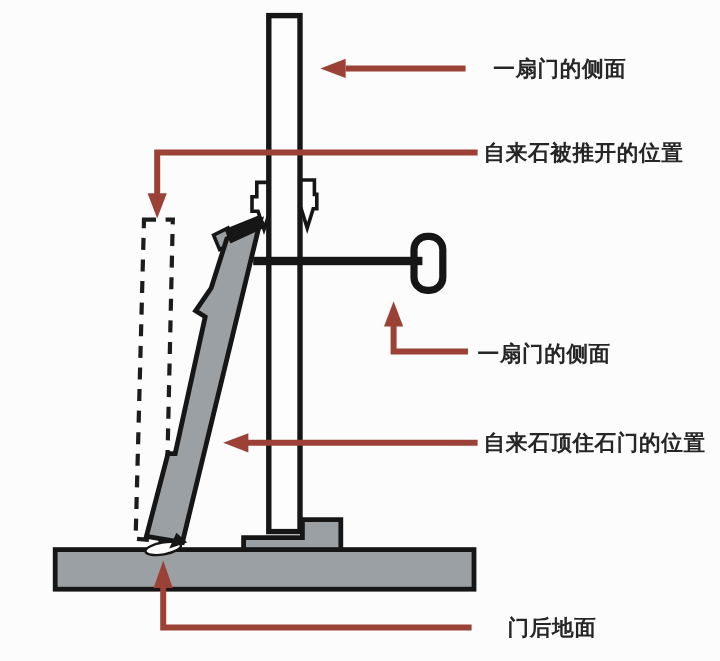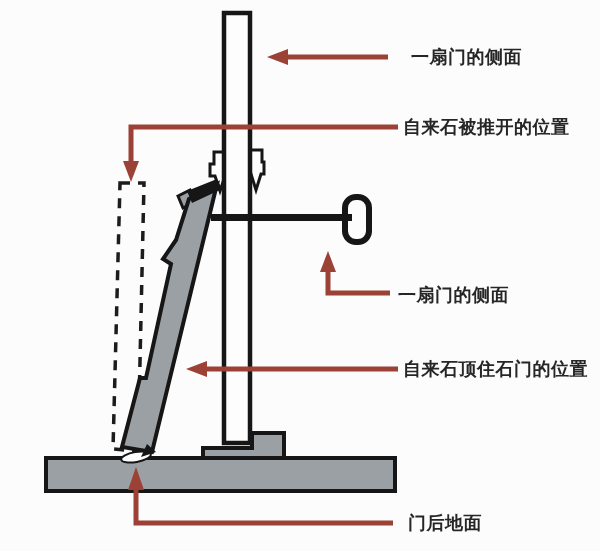--- a/index.html
+++ b/index.html
@@ -81,16 +81,16 @@
   <div class="lbl" style="left:411px;top:47px;">一扇门的侧面</div>
 
   <div class="lbl" style="left:403px;top:117px;">自来石被推开的位置</div>
 
   <div class="lbl lbl-multiline" style="left:398px;top:280px;">
     <div>一扇门的侧面</div>
   </div>
 
   <div class="lbl" style="left:403px;top:359px;">自来石顶住石门的位置</div>
 
-  <div class="lbl" style="left:408px;top:513px;">门后地面</div>
+  <div class="lbl" style="left:423px;top:513px;">门后地面</div>
 
 
 </div>
 
 </body></html>

